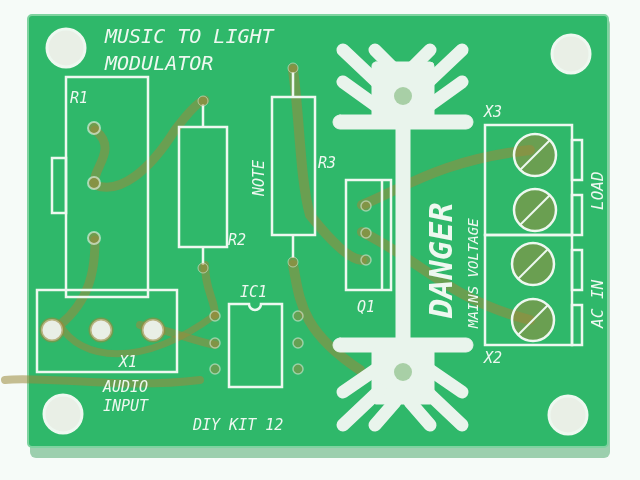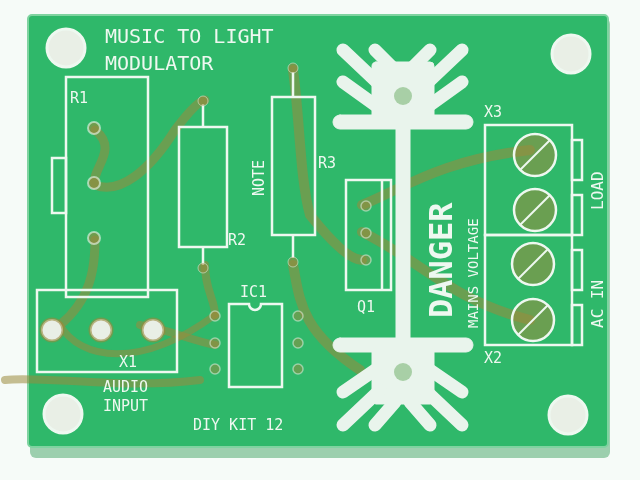--- a/index.html
+++ b/index.html
@@ -1,17 +1,17 @@
 <!DOCTYPE html>
 <html><head>
   <meta charset="utf-8">
   <style>
     html, body { margin: 0; padding: 0; background: #f6fbf8; }
     body { width: 640px; height: 480px; overflow: hidden; position: relative; font-family: "DejaVu Sans Mono", monospace; }
-    #stage { position: absolute; left: 0; top: 0; width: 640px; height: 348px; }
+    #stage { position: absolute; left: 0; top: 0; width: 640px; height: 348px; font-style: italic; }
     svg text { font-family: "DejaVu Sans Mono", "Liberation Mono", monospace; fill: #eef8f0; }
   </style>
 </head>
 <body>
 
 <div id="stage">
 <svg width="640" height="480" viewBox="0 0 640 480" xmlns="http://www.w3.org/2000/svg">
 
   <rect x="30" y="18" width="580" height="440" rx="6" fill="#9ccfae"></rect>
 

